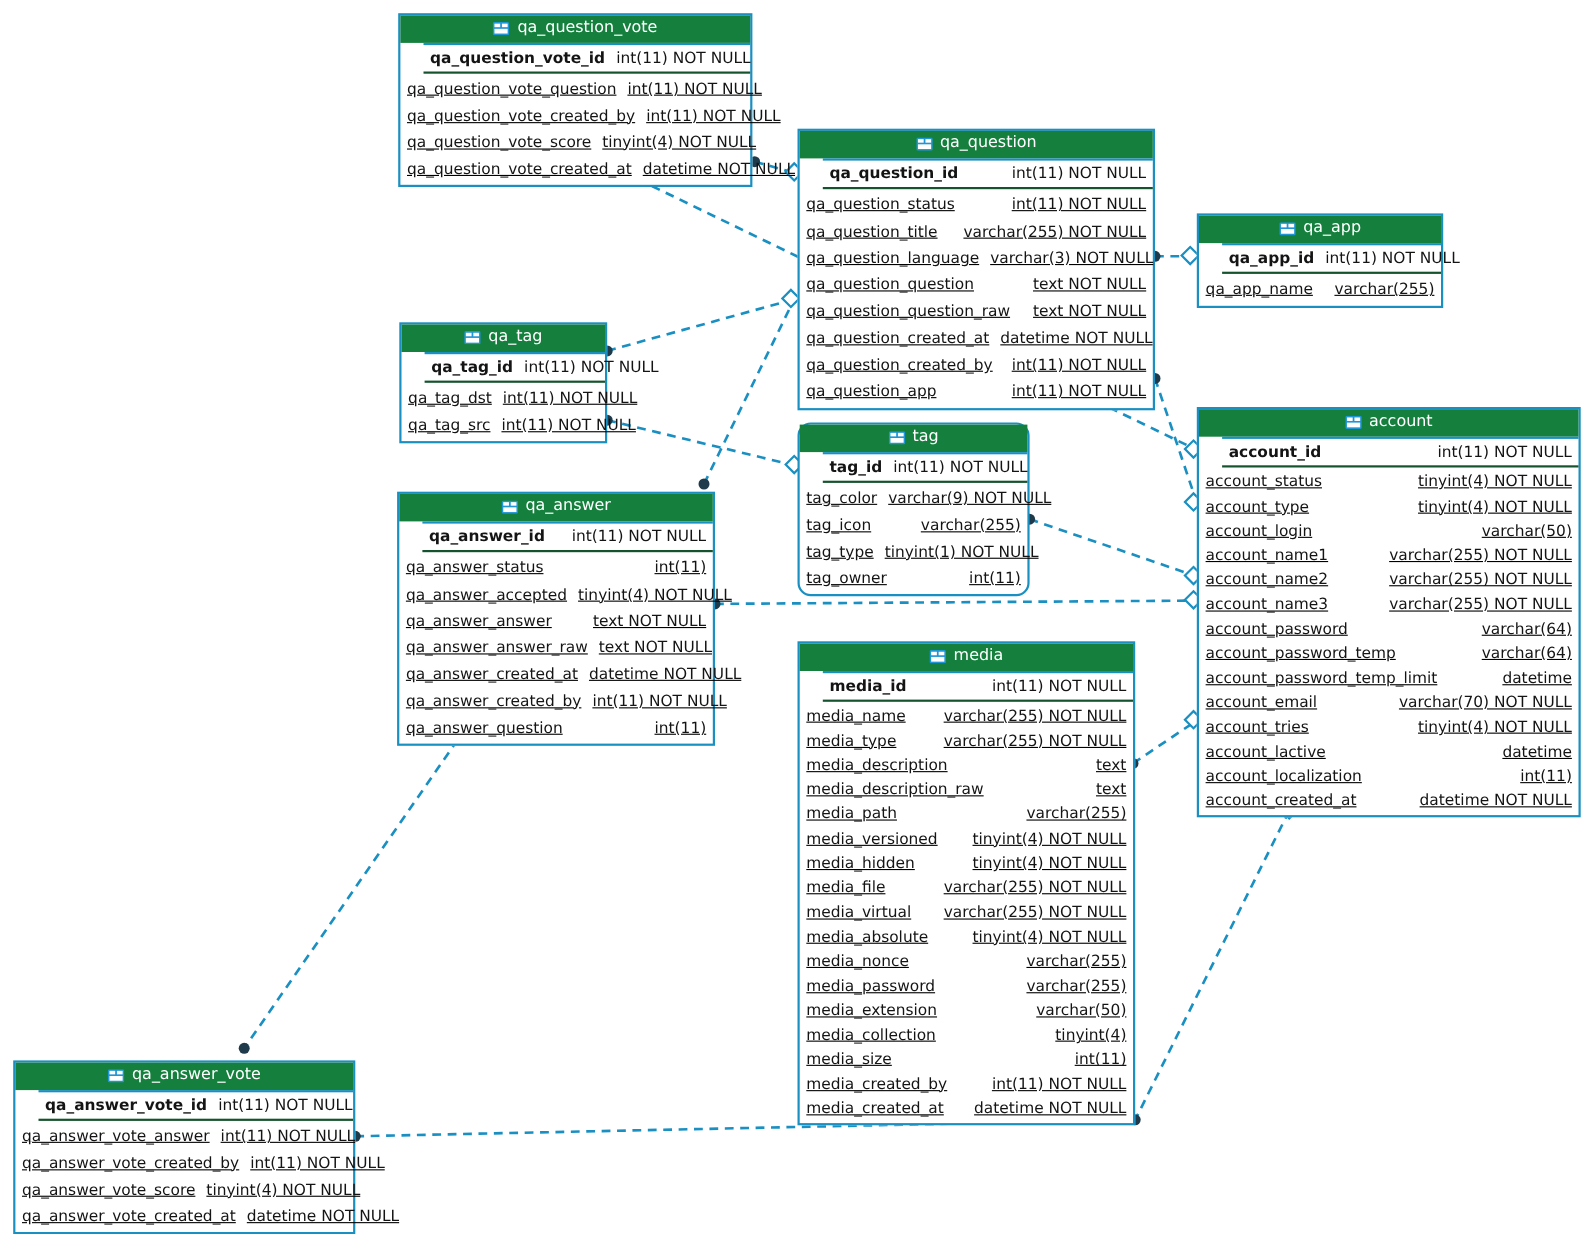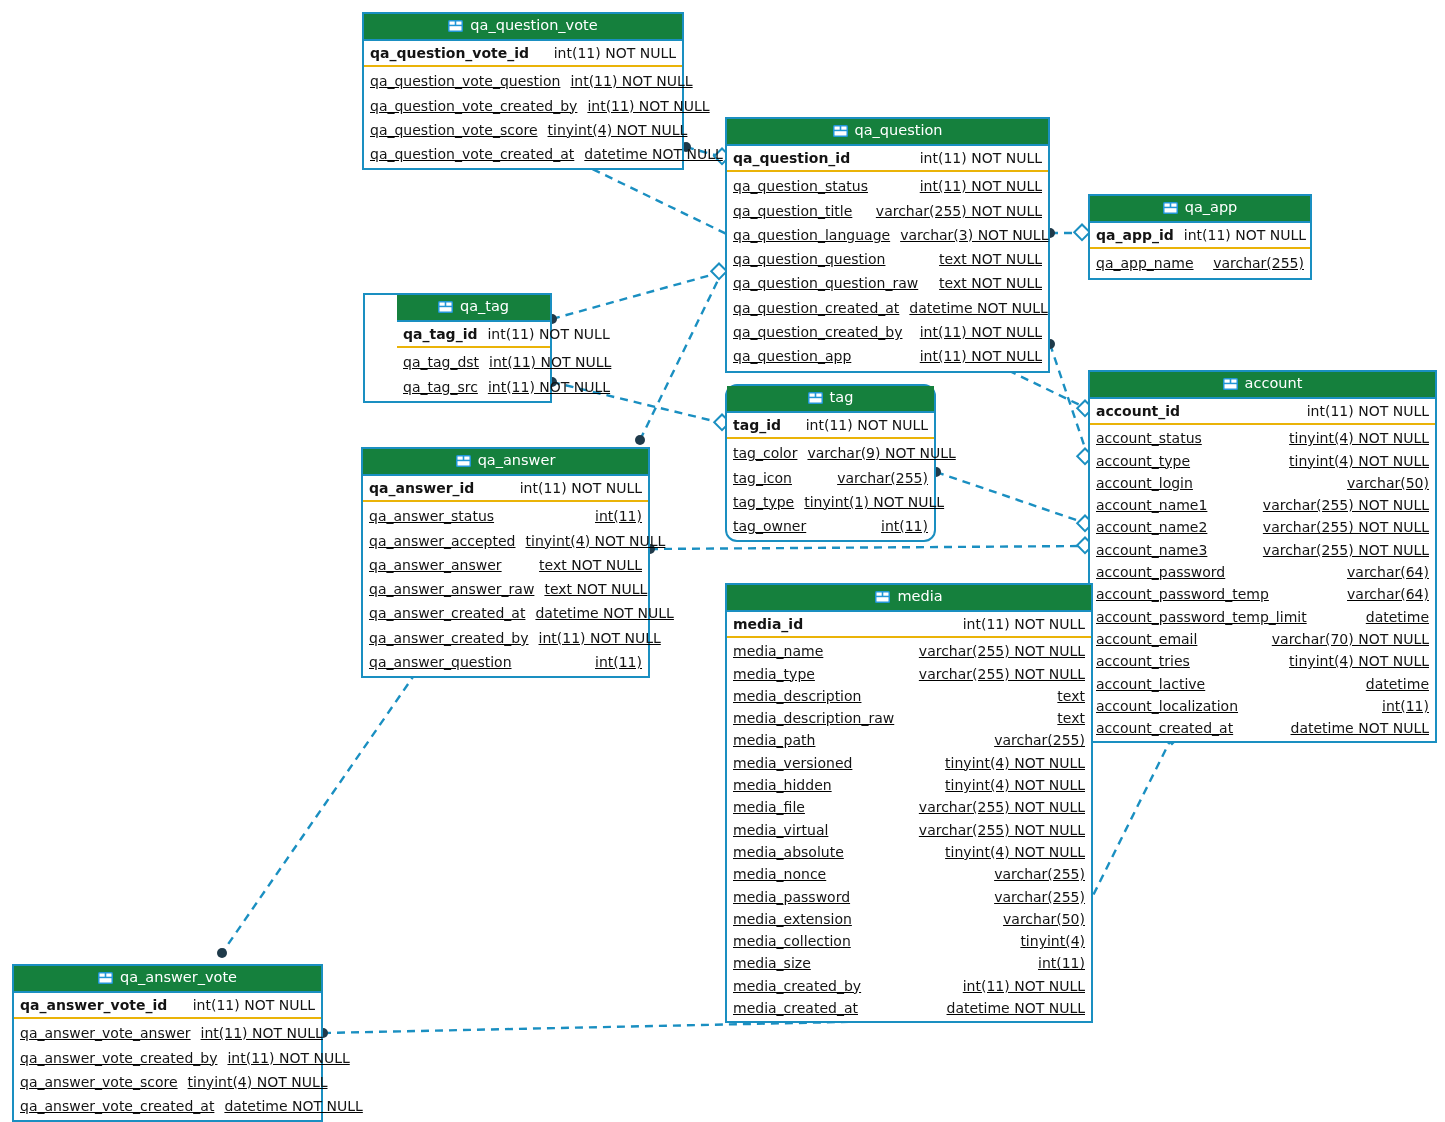--- a/index.html
+++ b/index.html
@@ -25,21 +25,22 @@
     padding:4px 6px 5px 6px;
     display:flex;align-items:center;justify-content:center;gap:7px;
     line-height:1.1;
   }
   .tbl-icon{
     width:15px;height:12px;display:inline-block;position:relative;flex:0 0 auto;
   }
   .tbl-icon svg{display:block;}
   .pk-row{
     border-top:2px solid #1a8fc1;
-    border-bottom:2px solid #eab308;
+    border-bottom:2px solid #14532d;
+    margin-left:21px;
   }
   .row{
     display:flex;justify-content:space-between;align-items:baseline;
     font-size:14px;color:#141414;
     padding:2px 6px 2px 6px;
     line-height:1.45;
     white-space:nowrap;
   }
   .row .col{padding-right:10px;}
   .row .typ{color:#141414;}
@@ -205,21 +206,21 @@
       <span class="typ">int(11) NOT NULL</span>
     </div>
     <div class="body-rows">
       <div class="row">
           <span class="col">qa_app_name</span>
           <span class="typ">varchar(255)</span>
         </div>
     </div>
   </div>
 
-  <div class="table-box" style="left:363px;top:293px;width:189px;padding-left:32px;">
+  <div class="table-box" style="left:363px;top:293px;width:189px;">
     <div class="tbl-title">
       <span class="tbl-icon">
           <svg width="15" height="12" viewBox="0 0 15 12">
             <rect x="0" y="0" width="15" height="12" rx="1.5" fill="#2196d6"></rect>
             <rect x="1.5" y="1.5" width="5.2" height="3.2" fill="#fff"></rect>
             <rect x="8.3" y="1.5" width="5.2" height="3.2" fill="#fff"></rect>
             <rect x="1.5" y="6.2" width="12" height="4.3" fill="#fff"></rect>
           </svg>
         </span>
       <span>qa_tag</span>
@@ -393,21 +394,21 @@
           <span class="col">account_localization</span>
           <span class="typ">int(11)</span>
         </div>
       <div class="row compact">
           <span class="col">account_created_at</span>
           <span class="typ">datetime NOT NULL</span>
         </div>
     </div>
   </div>
 
-  <div class="table-box" style="left:725px;top:583px;width:368px;">
+  <div class="table-box" style="left:725px;top:583px;width:307px;">
     <div class="tbl-title">
       <span class="tbl-icon">
           <svg width="15" height="12" viewBox="0 0 15 12">
             <rect x="0" y="0" width="15" height="12" rx="1.5" fill="#2196d6"></rect>
             <rect x="1.5" y="1.5" width="5.2" height="3.2" fill="#fff"></rect>
             <rect x="8.3" y="1.5" width="5.2" height="3.2" fill="#fff"></rect>
             <rect x="1.5" y="6.2" width="12" height="4.3" fill="#fff"></rect>
           </svg>
         </span>
       <span>media</span>

